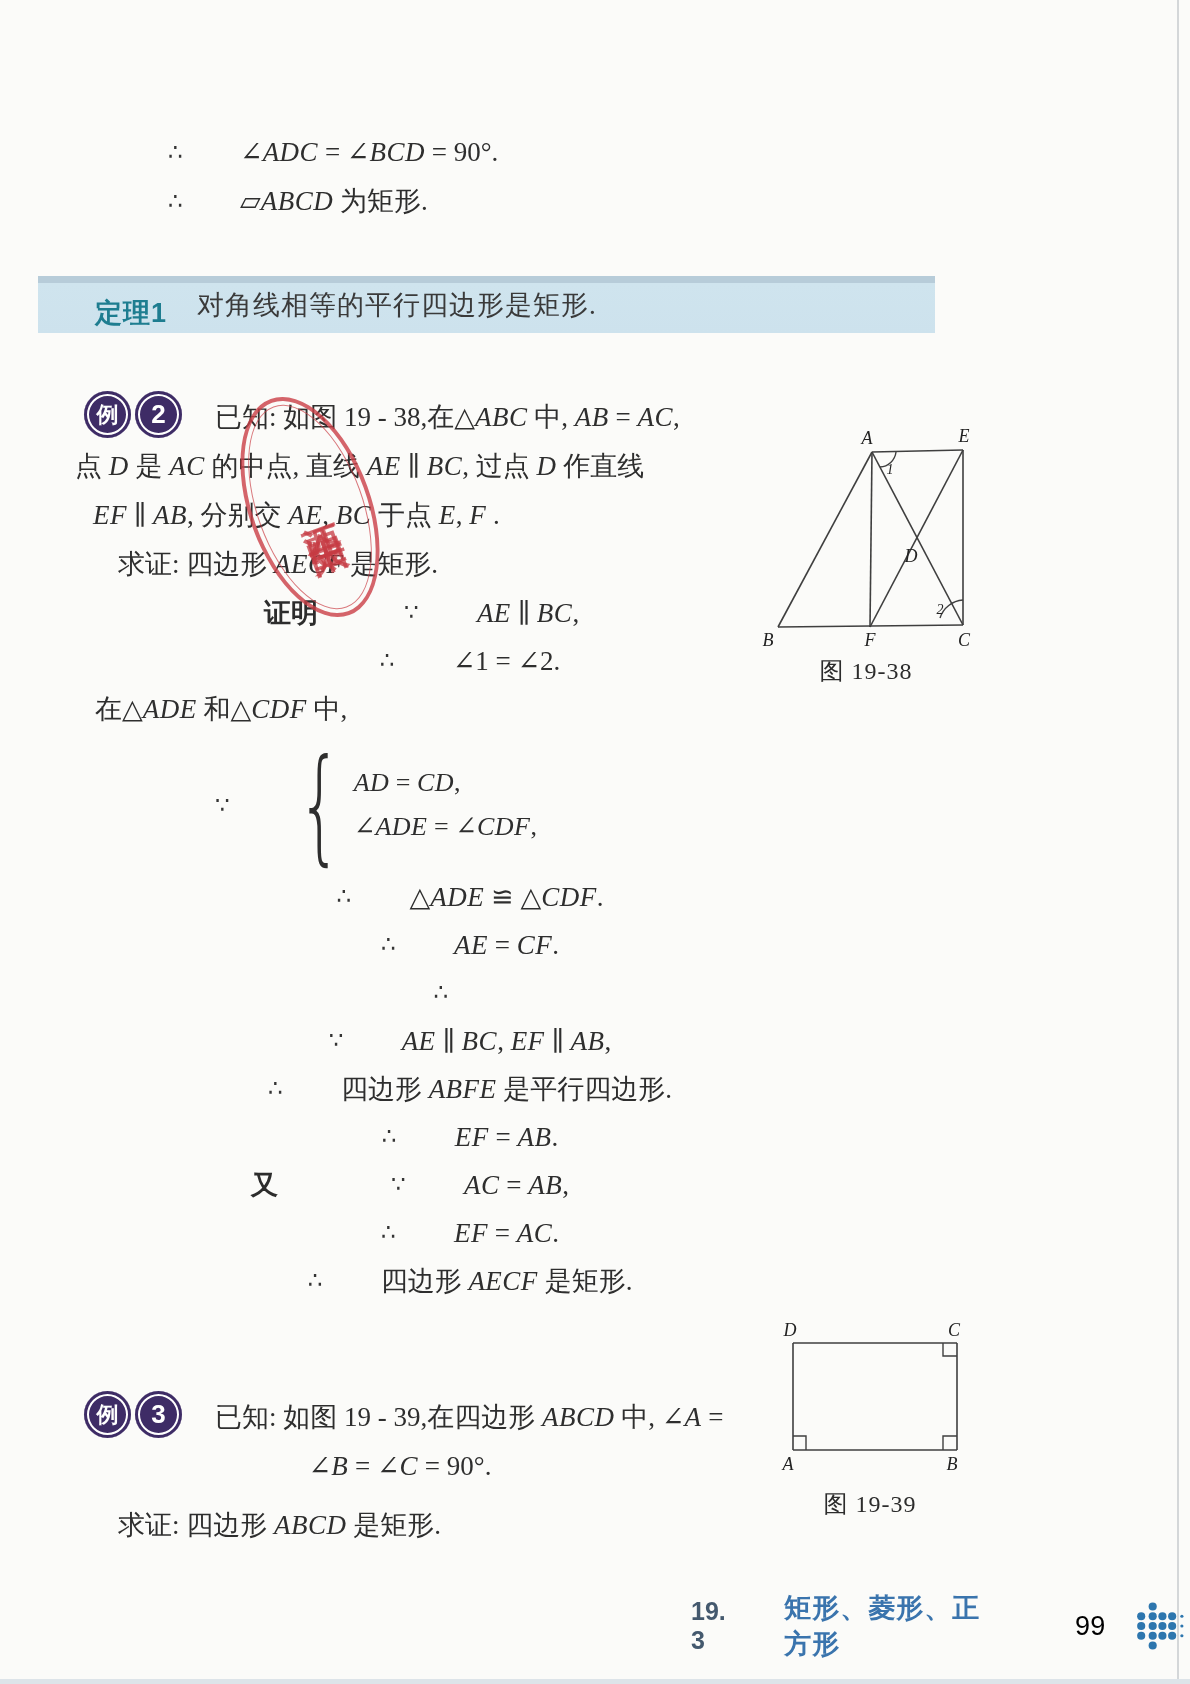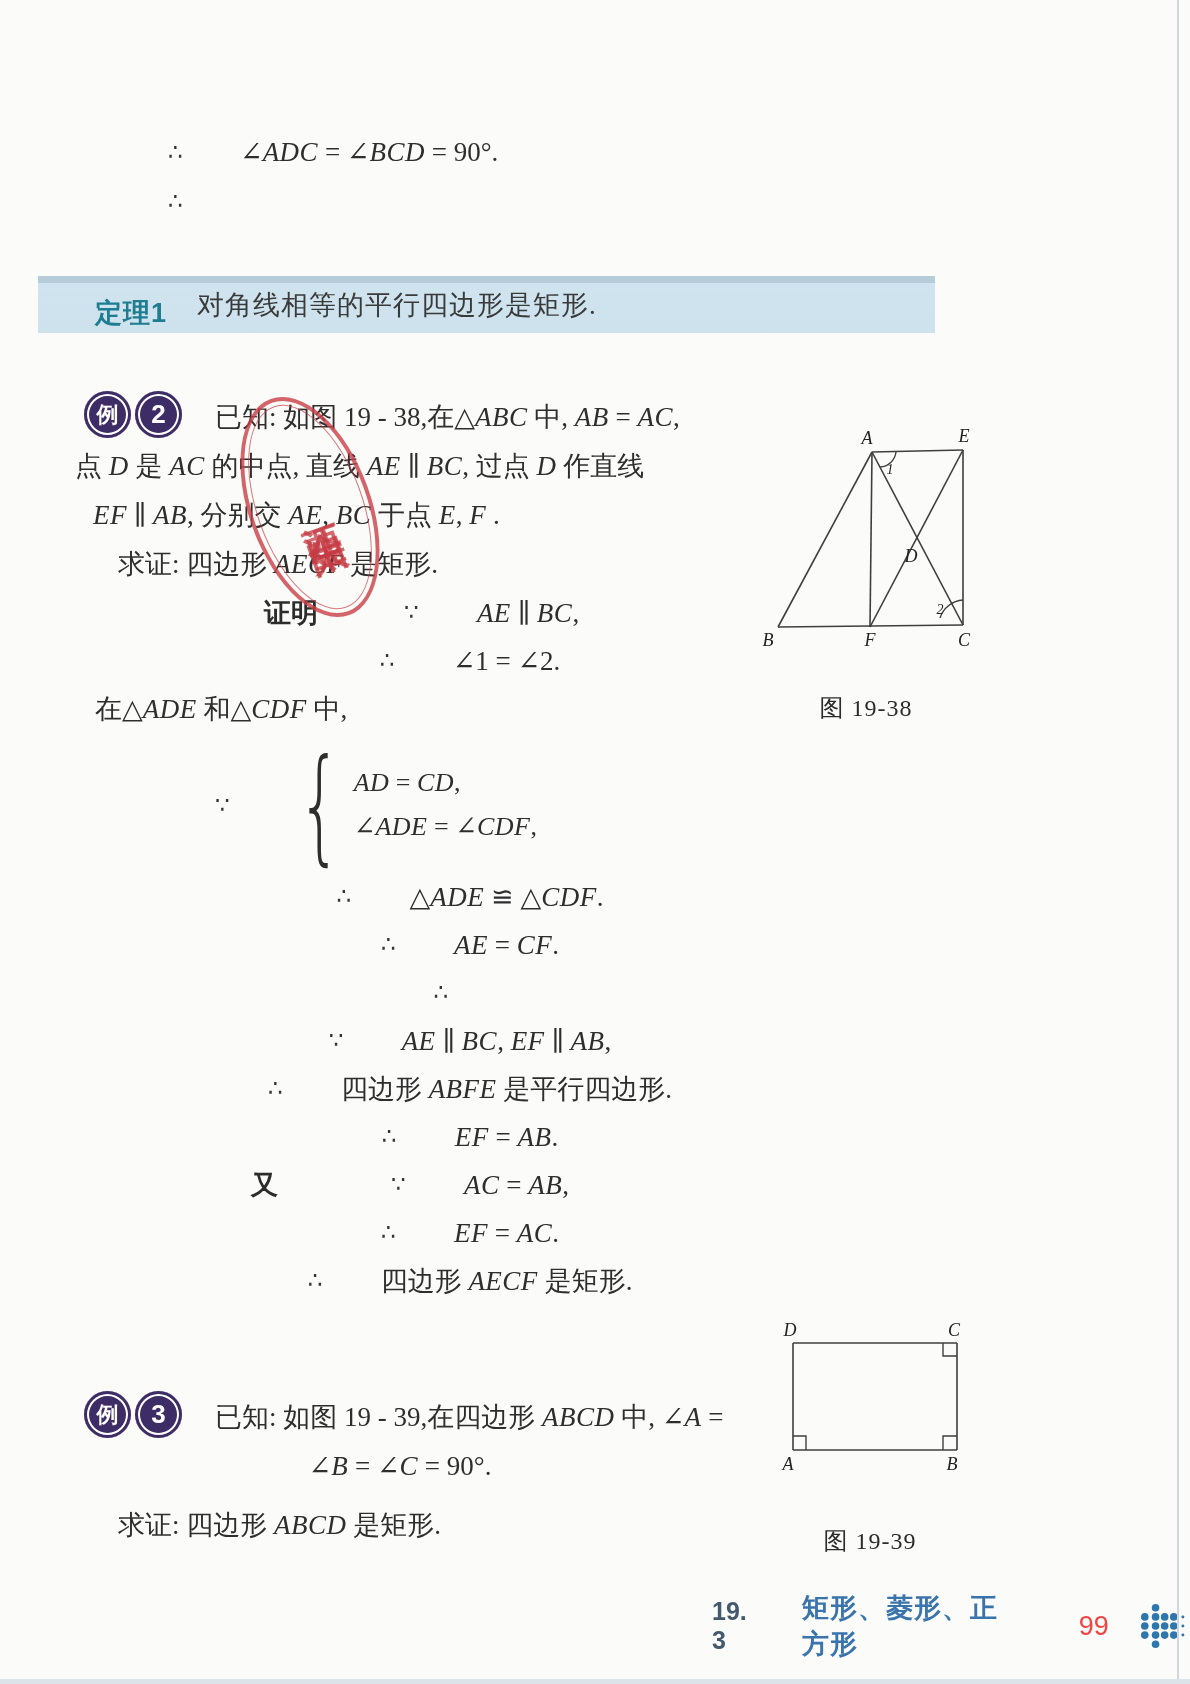--- a/index.html
+++ b/index.html
@@ -47,52 +47,53 @@
   .brace{font-family:"DejaVu Sans",sans-serif;font-size:100px;font-weight:200;color:#2e2e2e;
     transform:scaleX(.7) scaleY(1.25);margin-right:2px;line-height:132px;}
   .syslines .sline{height:44px;line-height:44px;font-size:26px;white-space:nowrap;}
 
   i{letter-spacing:.5px;}
 
   
   .fig-svg{position:absolute;}
   #fig38-svg{left:700px;top:390px;width:300px;height:270px;}
   #fig39-svg{left:770px;top:1210px;width:230px;height:270px;}
-  .fig-caption{position:absolute;font-size:24px;color:#2c2c2c;text-align:center;letter-spacing:1px;margin-top:37px;}
+  .fig-caption{position:absolute;font-size:24px;color:#2c2c2c;text-align:center;letter-spacing:1px;}
   #fig38-caption{left:716px;top:655px;width:300px;}
   #fig39-caption{left:740px;top:1488px;width:260px;}
 
   
   #stamp{position:absolute;left:249px;top:392px;width:114px;height:222px;z-index:6;
     border:4px solid rgba(203,62,70,.8);border-radius:50%;transform:rotate(-20deg);
     pointer-events:none;display:flex;align-items:center;justify-content:center;}
   #stamp::before{content:"";position:absolute;inset:4px;border:1.5px solid rgba(203,62,70,.7);border-radius:50%;}
   #stamp .stamp-text{writing-mode:vertical-rl;text-orientation:upright;font-size:37px;line-height:37px;
     color:rgba(198,58,66,.75);font-weight:bold;letter-spacing:4px;}
 
   
-  #footer{position:absolute;left:712px;top:1590px;display:flex;align-items:center;
+  #footer{position:absolute;left:691px;top:1590px;display:flex;align-items:center;
     font-family:"Liberation Sans","DejaVu Sans",sans-serif;gap:16px;}
   #footer .sec{font-size:25px;font-weight:bold;color:#44596e;}
   #footer .ftitle{font-size:27px;font-weight:bold;color:#3a74ad;margin-left:28px;letter-spacing:1px;}
-  #footer .pnum{font-size:27px;color:#ef4444;margin-left:52px;}
+  #footer .pnum{font-size:27px;color:#000000;margin-left:52px;}
   #footer-dots{margin-left:14px;width:62px;height:58px;}
 </style>
 </head>
 <body>
 
 <div id="page">
 
   <div id="top-proof">
       <div class="tp-row">
         <span class="mark">∴</span>
         <span class="mtx">∠<i>ADC</i> = ∠<i>BCD</i> = 90°.</span>
       </div>
       <div class="tp-row">
         <span class="mark">∴</span>
+        <span class="mtx">▱<i>ABCD</i> 为矩形.</span>
       </div>
     </div>
 
   <div id="theorem">
     <span class="t-label" style="color: rgb(30, 125, 144); margin-top: 16px;">定理1</span>
     <span class="t-text">对角线相等的平行四边形是矩形.</span>
   </div>
 
   <div class="badge" id="ex2-badge">
     <span class="bc word">例</span>

